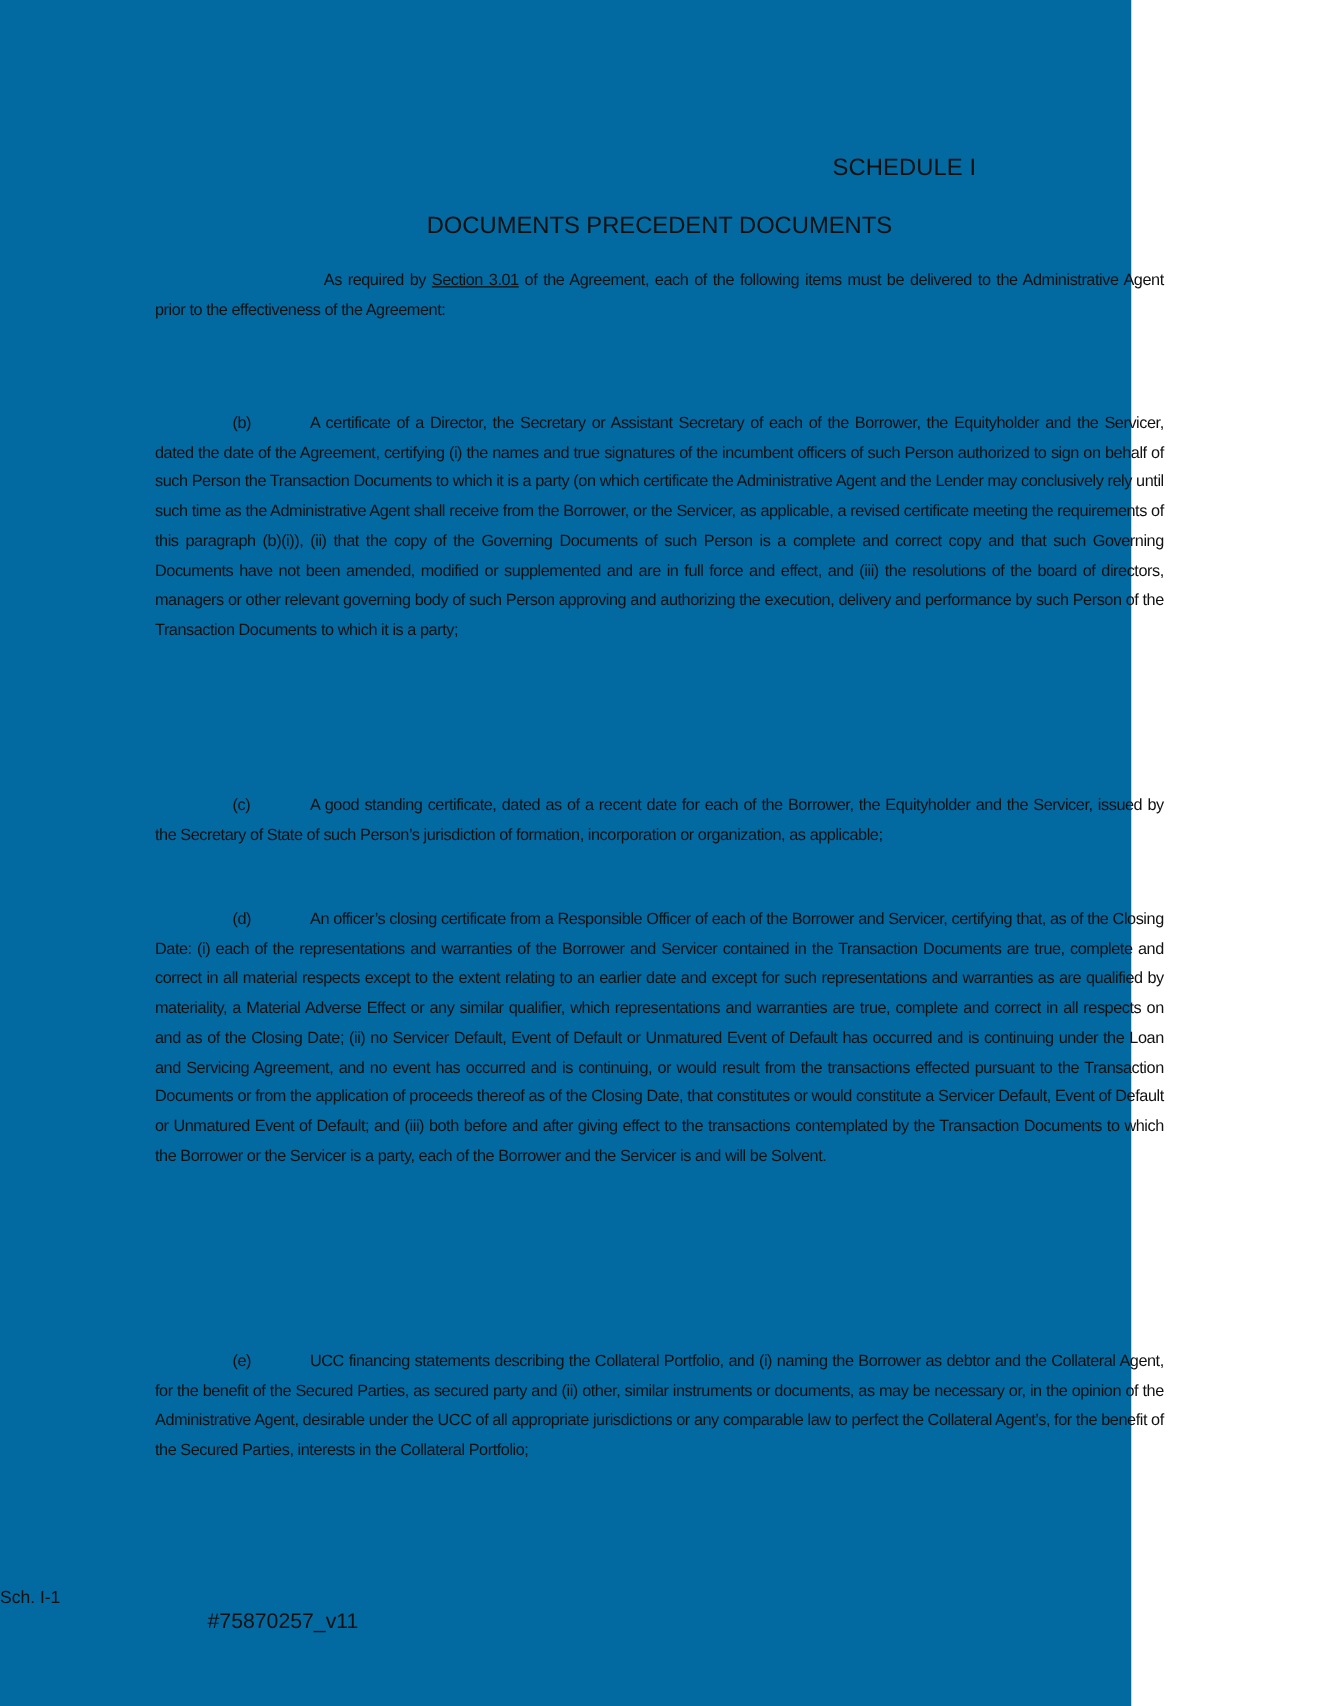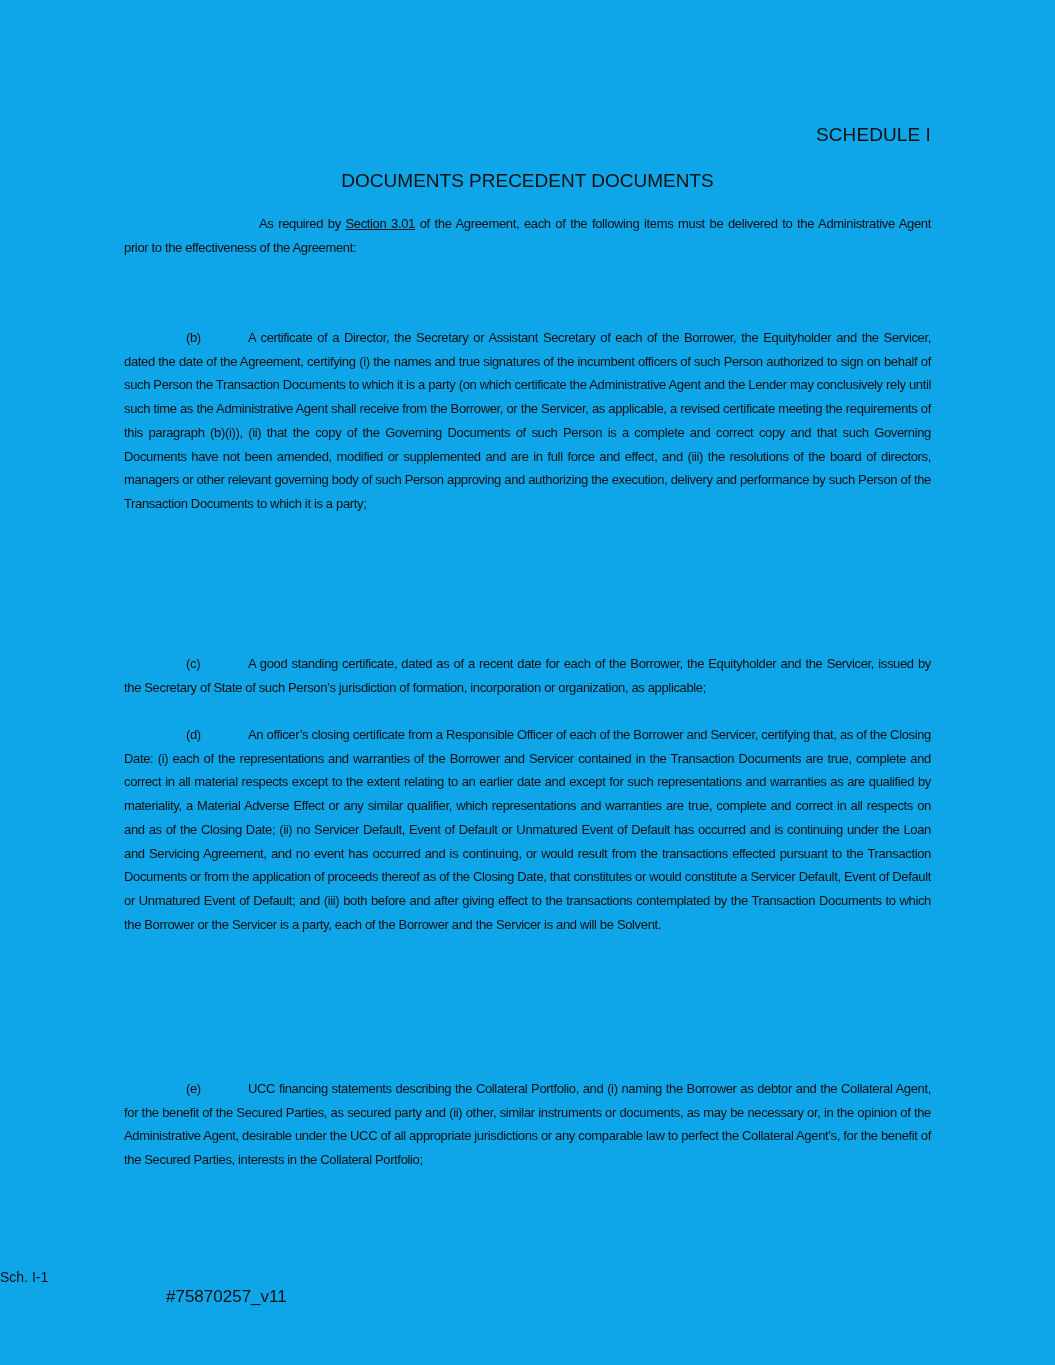--- a/index.html
+++ b/index.html
@@ -1,24 +1,24 @@
 <!DOCTYPE html>
 <html><head>
   <meta charset="utf-8">
   <style>
     html, body { margin: 0; padding: 0; background: #ffffff; }
     body { width: 1055px; height: 1365px; position: relative; overflow: hidden; font-family: "Liberation Sans", sans-serif; color: #111; }
-    .page { position: absolute; left: 0; top: 0; width: 1055px; height: 1365px; background: #0ea5e9; }
+    .page { position: absolute; left: 0; top: 0; width: 905px; height: 1365px; background: #0369a1; }
     .schedule-label { position: absolute; top: 124px; right: 124px; font-size: 19px; letter-spacing: 0.1px; }
     .doc-title { position: absolute; top: 170px; left: 0; width: 1055px; text-align: center; font-size: 19px; }
     .body-text { position: absolute; left: 124px; width: 807px; font-size: 13px; line-height: 23.7px; text-align: justify; letter-spacing: -0.35px; }
     .intro { top: 212px; text-indent: 135px; }
     .item-a { top: 282px; }
     .item-b { top: 326px; }
-    .item-c { top: 652px; }
+    .item-c { top: 632px; }
     .item-d { top: 723px; }
     .item-e { top: 1077px; }
     .indent-first { text-indent: 62px; }
     .item-marker { display: inline-block; width: 62px; text-indent: 0; }
     .underline { text-decoration: underline; }
     .footer-page { position: absolute; top: 1269px; left: 0; width: 1055px; text-align: left; font-size: 14px; }
     .footer-id { position: absolute; top: 1287px; left: 124px; font-size: 17px; margin-left: 42px; }
   </style>
 </head>
 <body>

